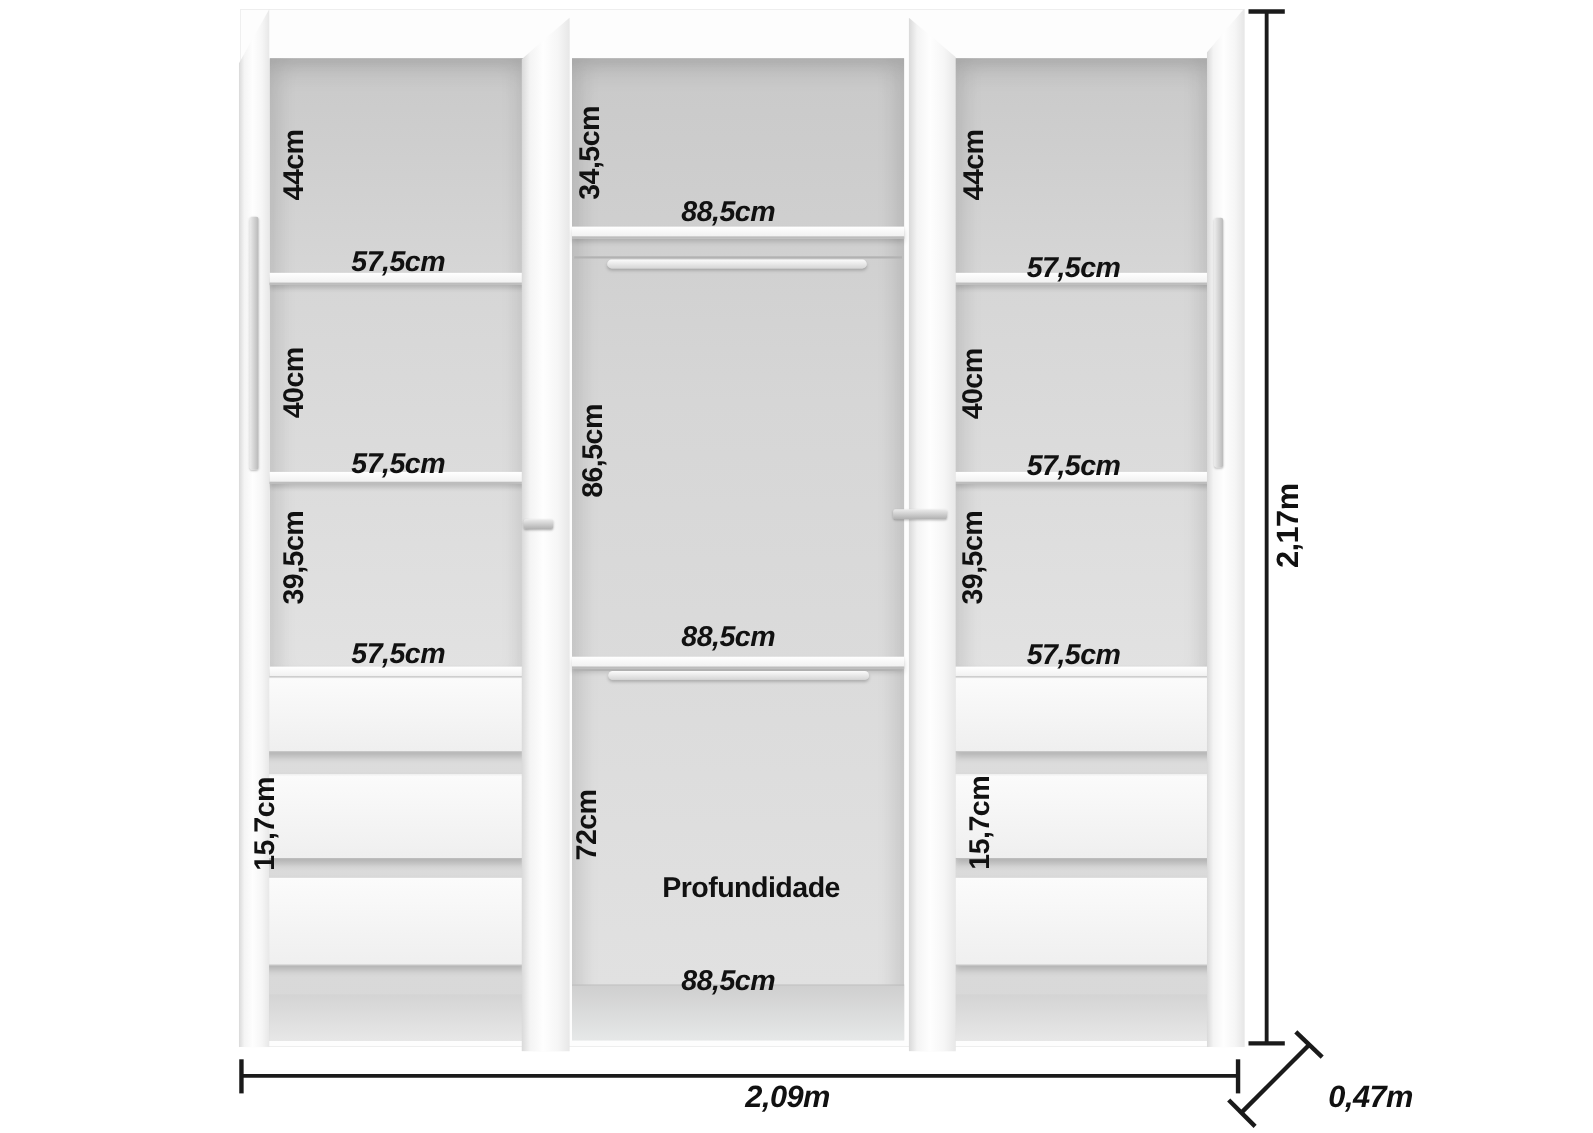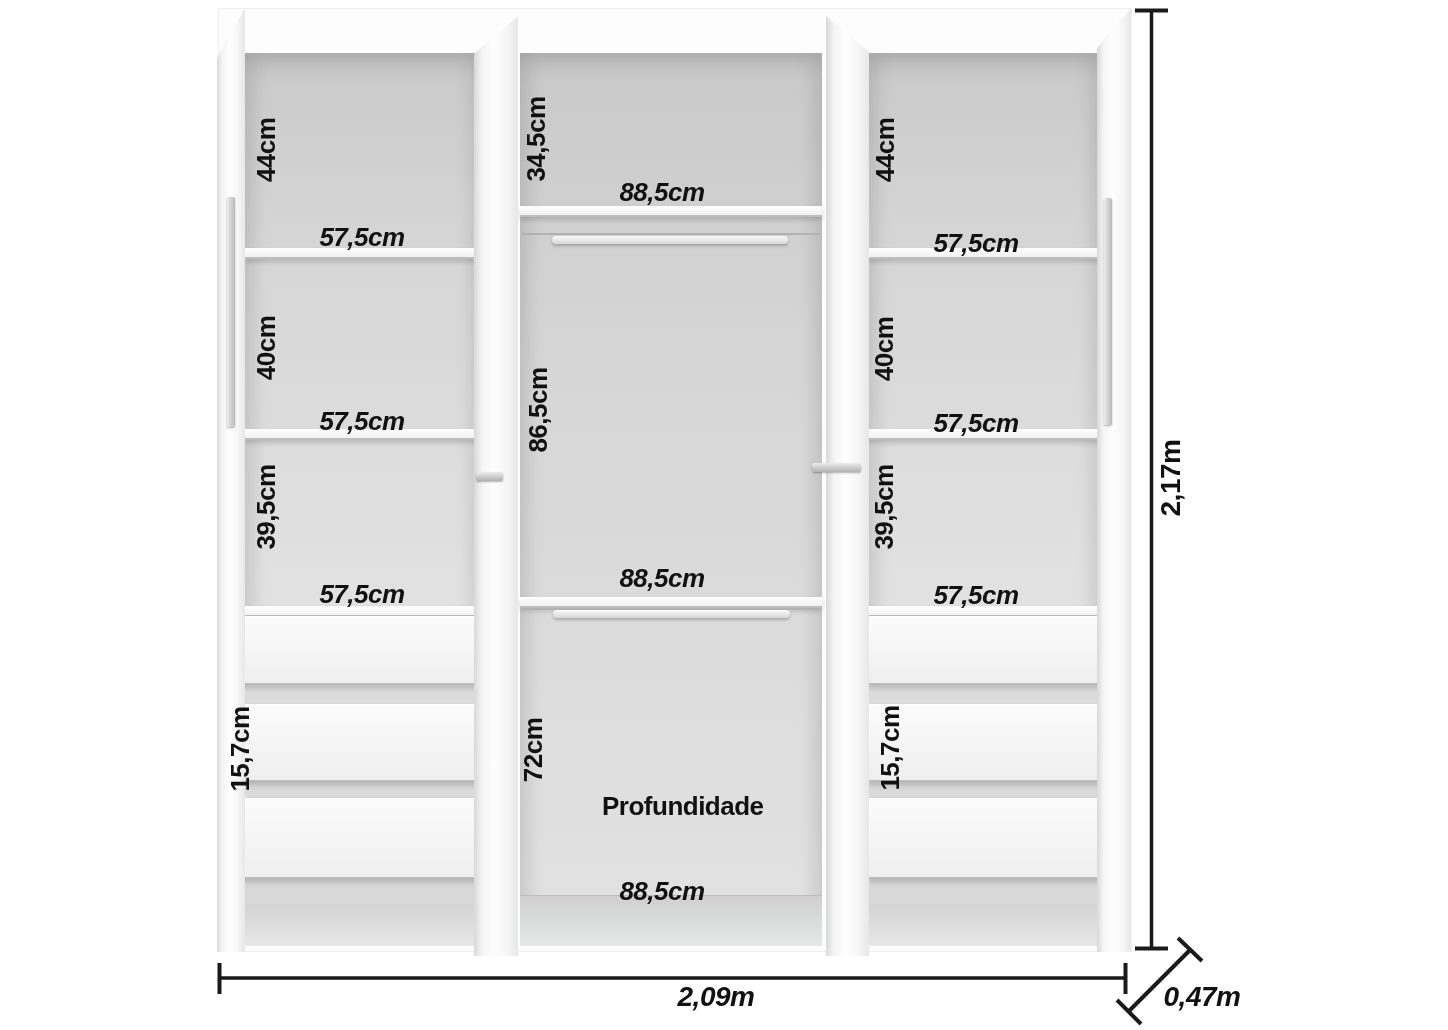--- a/index.html
+++ b/index.html
@@ -145,15 +145,15 @@
   <div class="abs vlabel" style="left:885px;top:150px;">44cm</div>
   <div class="abs hlabel" style="left:976px;top:243px;">57,5cm</div>
   <div class="abs vlabel" style="left:884px;top:349px;">40cm</div>
   <div class="abs hlabel" style="left:976px;top:423px;">57,5cm</div>
   <div class="abs vlabel" style="left:884px;top:507px;">39,5cm</div>
   <div class="abs hlabel" style="left:976px;top:595px;">57,5cm</div>
   <div class="abs vlabel" style="left:890px;top:748px;">15,7cm</div>
 
   <div class="abs vlabel dim" style="left:1171px;top:478px;">2,17m</div>
   <div class="abs hlabel dim" style="left:692px;top:997px;margin-left:24px;">2,09m</div>
-  <div class="abs hlabel dim" style="left:1202px;top:997px;">0,47m</div>
+  <div class="abs hlabel dim" style="left:1246px;top:997px;">0,47m</div>
 
 </div>
 
 </body></html>

